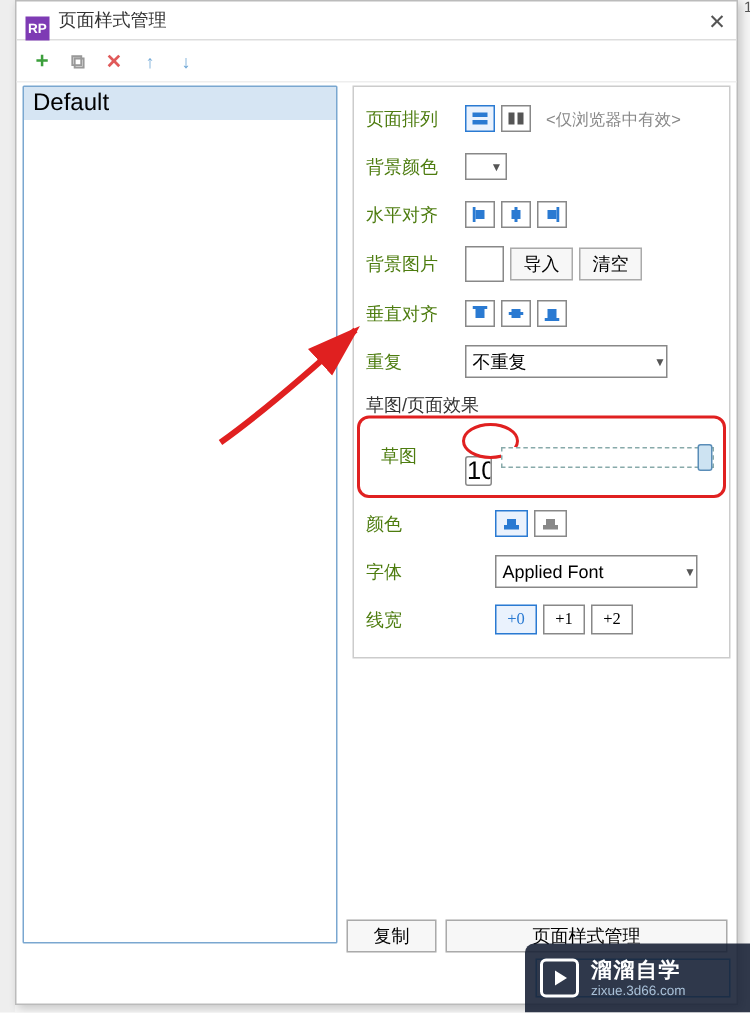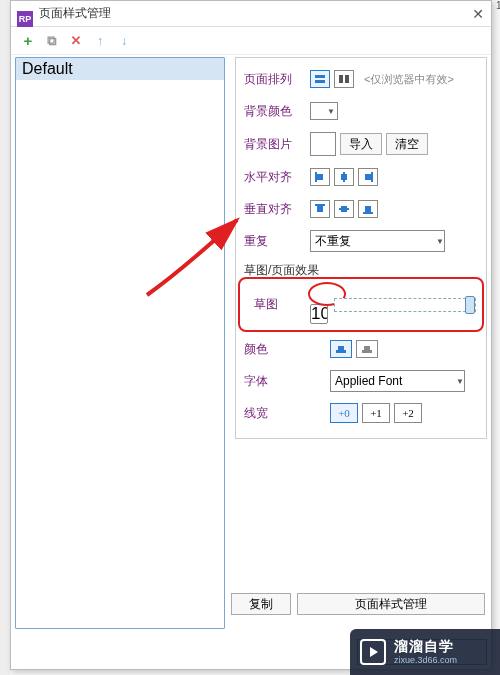--- a/index.html
+++ b/index.html
@@ -17,21 +17,21 @@
   .dup { color: #999; font-size: 13px; }
   .del { color: #e05a5a; font-size: 13px; }
   .up, .down { color: #6fa7d6; font-size: 12px; }
 
   .body { display: flex; position: absolute; top: 56px; bottom: 40px; left: 4px; right: 4px; }
   .left-panel { width: 210px; border: 1px solid #7aa7d0; border-radius: 1px; background: #fff; }
   .left-item { background: #d6e5f3; padding: 2px 6px; font-size: 16px; }
   .right-panel { flex: 1; margin-left: 10px; }
   .form { border: 1px solid #ccc; padding: 10px 8px 14px 8px; }
   .row { display: flex; align-items: center; margin-bottom: 10px; min-height: 22px; }
-  .lbl { width: 66px; font-size: 12px; color: #701a75; }
+  .lbl { width: 66px; font-size: 12px; color: #4d7c0f; }
   .controls { flex: 1; display: flex; align-items: center; gap: 4px; }
   .seg-btn { width: 20px; height: 18px; border: 1px solid #888; background: #fff; display: inline-flex; align-items: center; justify-content: center; font-size: 10px; }
   .seg-btn.sel { border-color: #2a7ad2; background: #eaf2fd; }
   .hint { font-size: 11px; color: #888; margin-left: 6px; }
   .color-sw { width: 28px; height: 18px; border: 1px solid #888; background: #fff; display:inline-flex; align-items:center; justify-content:flex-end; padding-right:2px; }
   .chev { font-size: 8px; color: #555; }
   .img-box { width: 26px; height: 24px; border: 1px solid #888; background: #fff; }
   .btn { height: 22px; border: 1px solid #aaa; background: #f7f7f7; font-size: 12px; padding: 0 8px; cursor: pointer; }
   .align-btn { width: 20px; height: 18px; border: 1px solid #888; background: #fff; display:inline-flex; align-items:center; justify-content:center; }
   .select { height: 22px; border: 1px solid #888; background: #fff; font-size: 12px; width: 135px; padding-left:4px; display:flex; align-items:center; justify-content:space-between; }
@@ -41,21 +41,21 @@
   .slider-wrap { flex: 1; display:flex; align-items: center; margin-left: 6px; }
   .num-input { width: 18px; height: 20px; border: 1px solid #888; text-align: center; font-size: 17px; border-radius: 2px; margin-top: 19px; }
   .num-circle { position: absolute; width: 38px; height: 24px; border: 2px solid #e02020; border-radius: 50%; pointer-events: none; }
   .slider-track { flex:1; height: 14px; border: 1px dashed #8aa; margin-left: 6px; position: relative; background: #fff; }
   .slider-thumb { position:absolute; right: 0; top: -3px; width: 10px; height: 18px; background: #cde3f2; border:1px solid #5a8db8; border-radius: 2px; }
   .small-btn { width: 22px; height: 18px; border:1px solid #888; display:inline-flex; align-items:center; justify-content:center; }
   .small-btn.sel { border-color:#2a7ad2; background:#eaf2fd; }
   .pill { width: 28px; height: 20px; border:1px solid #888; display:inline-flex; align-items:center; justify-content:center; font-size:11px; }
   .pill.sel { border-color:#2a7ad2; background:#eaf2fd; color:#2a7ad2; }
 
-  .bottom-bar { position:absolute; left:220px; right: 6px; bottom: 54px; display:flex; gap: 6px; }
+  .bottom-bar { position:absolute; left:220px; right: 6px; bottom: 34px; display:flex; gap: 6px; }
 
   .arrow { position: absolute; left: 132px; top: 210px; width: 110px; height: 90px; pointer-events:none; z-index: 5; }
 
   .watermark { position: absolute; right: 0; bottom: 0; width: 150px; height: 46px; background: rgba(20,30,50,0.88); color: #fff; display:flex; align-items:center; padding: 0 10px; border-top-left-radius: 6px; z-index: 20; }
   .wm-icon { width: 26px; height: 26px; border: 2px solid #fff; border-radius: 4px; display:flex; align-items:center; justify-content:center; margin-right: 8px; }
   .wm-tri { width: 0; height: 0; border-left: 8px solid #fff; border-top: 5px solid transparent; border-bottom: 5px solid transparent; margin-left:2px; }
   .wm-text { display:flex; flex-direction:column; line-height:1.2; }
   .wm-t1 { font-size: 14px; font-weight:bold; letter-spacing:1px; }
   .wm-t2 { font-size: 9px; color: #a8c0d8; }
   .blue-corner { position:absolute; right:4px; bottom:4px; width:130px; height:26px; border:1px solid #4aa0da; background:#eaf4fb; z-index: 2; }
@@ -112,49 +112,49 @@
           <div class="row">
             <div class="lbl">背景颜色</div>
             <div class="controls">
               <span class="color-sw">
                   <span class="chev">▼</span>
                 </span>
             </div>
           </div>
 
           <div class="row">
+            <div class="lbl">水平对齐</div>
+            <div class="controls">
+              <span class="align-btn sel">
+                  <svg width="10" height="10">
+                    <rect x="0" y="0" width="2" height="10" fill="#2a7ad2"></rect>
+                    <rect x="2" y="2" width="6" height="6" fill="#2a7ad2"></rect>
+                  </svg>
+                </span>
+              <span class="align-btn">
+                  <svg width="10" height="10">
+                    <rect x="4" y="0" width="2" height="10" fill="#2a7ad2"></rect>
+                    <rect x="2" y="2" width="6" height="6" fill="#2a7ad2"></rect>
+                  </svg>
+                </span>
+              <span class="align-btn">
+                  <svg width="10" height="10">
+                    <rect x="8" y="0" width="2" height="10" fill="#2a7ad2"></rect>
+                    <rect x="2" y="2" width="6" height="6" fill="#2a7ad2"></rect>
+                  </svg>
+                </span>
+            </div>
+          </div>
+
+          <div class="row">
             <div class="lbl">背景图片</div>
             <div class="controls">
               <span class="img-box"></span>
               <button class="btn">导入</button>
               <button class="btn">清空</button>
-            </div>
-          </div>
-
-          <div class="row">
-            <div class="lbl">水平对齐</div>
-            <div class="controls">
-              <span class="align-btn sel">
-                  <svg width="10" height="10">
-                    <rect x="0" y="0" width="2" height="10" fill="#2a7ad2"></rect>
-                    <rect x="2" y="2" width="6" height="6" fill="#2a7ad2"></rect>
-                  </svg>
-                </span>
-              <span class="align-btn">
-                  <svg width="10" height="10">
-                    <rect x="4" y="0" width="2" height="10" fill="#2a7ad2"></rect>
-                    <rect x="2" y="2" width="6" height="6" fill="#2a7ad2"></rect>
-                  </svg>
-                </span>
-              <span class="align-btn">
-                  <svg width="10" height="10">
-                    <rect x="8" y="0" width="2" height="10" fill="#2a7ad2"></rect>
-                    <rect x="2" y="2" width="6" height="6" fill="#2a7ad2"></rect>
-                  </svg>
-                </span>
             </div>
           </div>
 
           <div class="row">
             <div class="lbl">垂直对齐</div>
             <div class="controls">
               <span class="align-btn sel">
                   <svg width="10" height="10">
                     <rect x="0" y="0" width="10" height="2" fill="#2a7ad2"></rect>
                     <rect x="2" y="2" width="6" height="6" fill="#2a7ad2"></rect>

